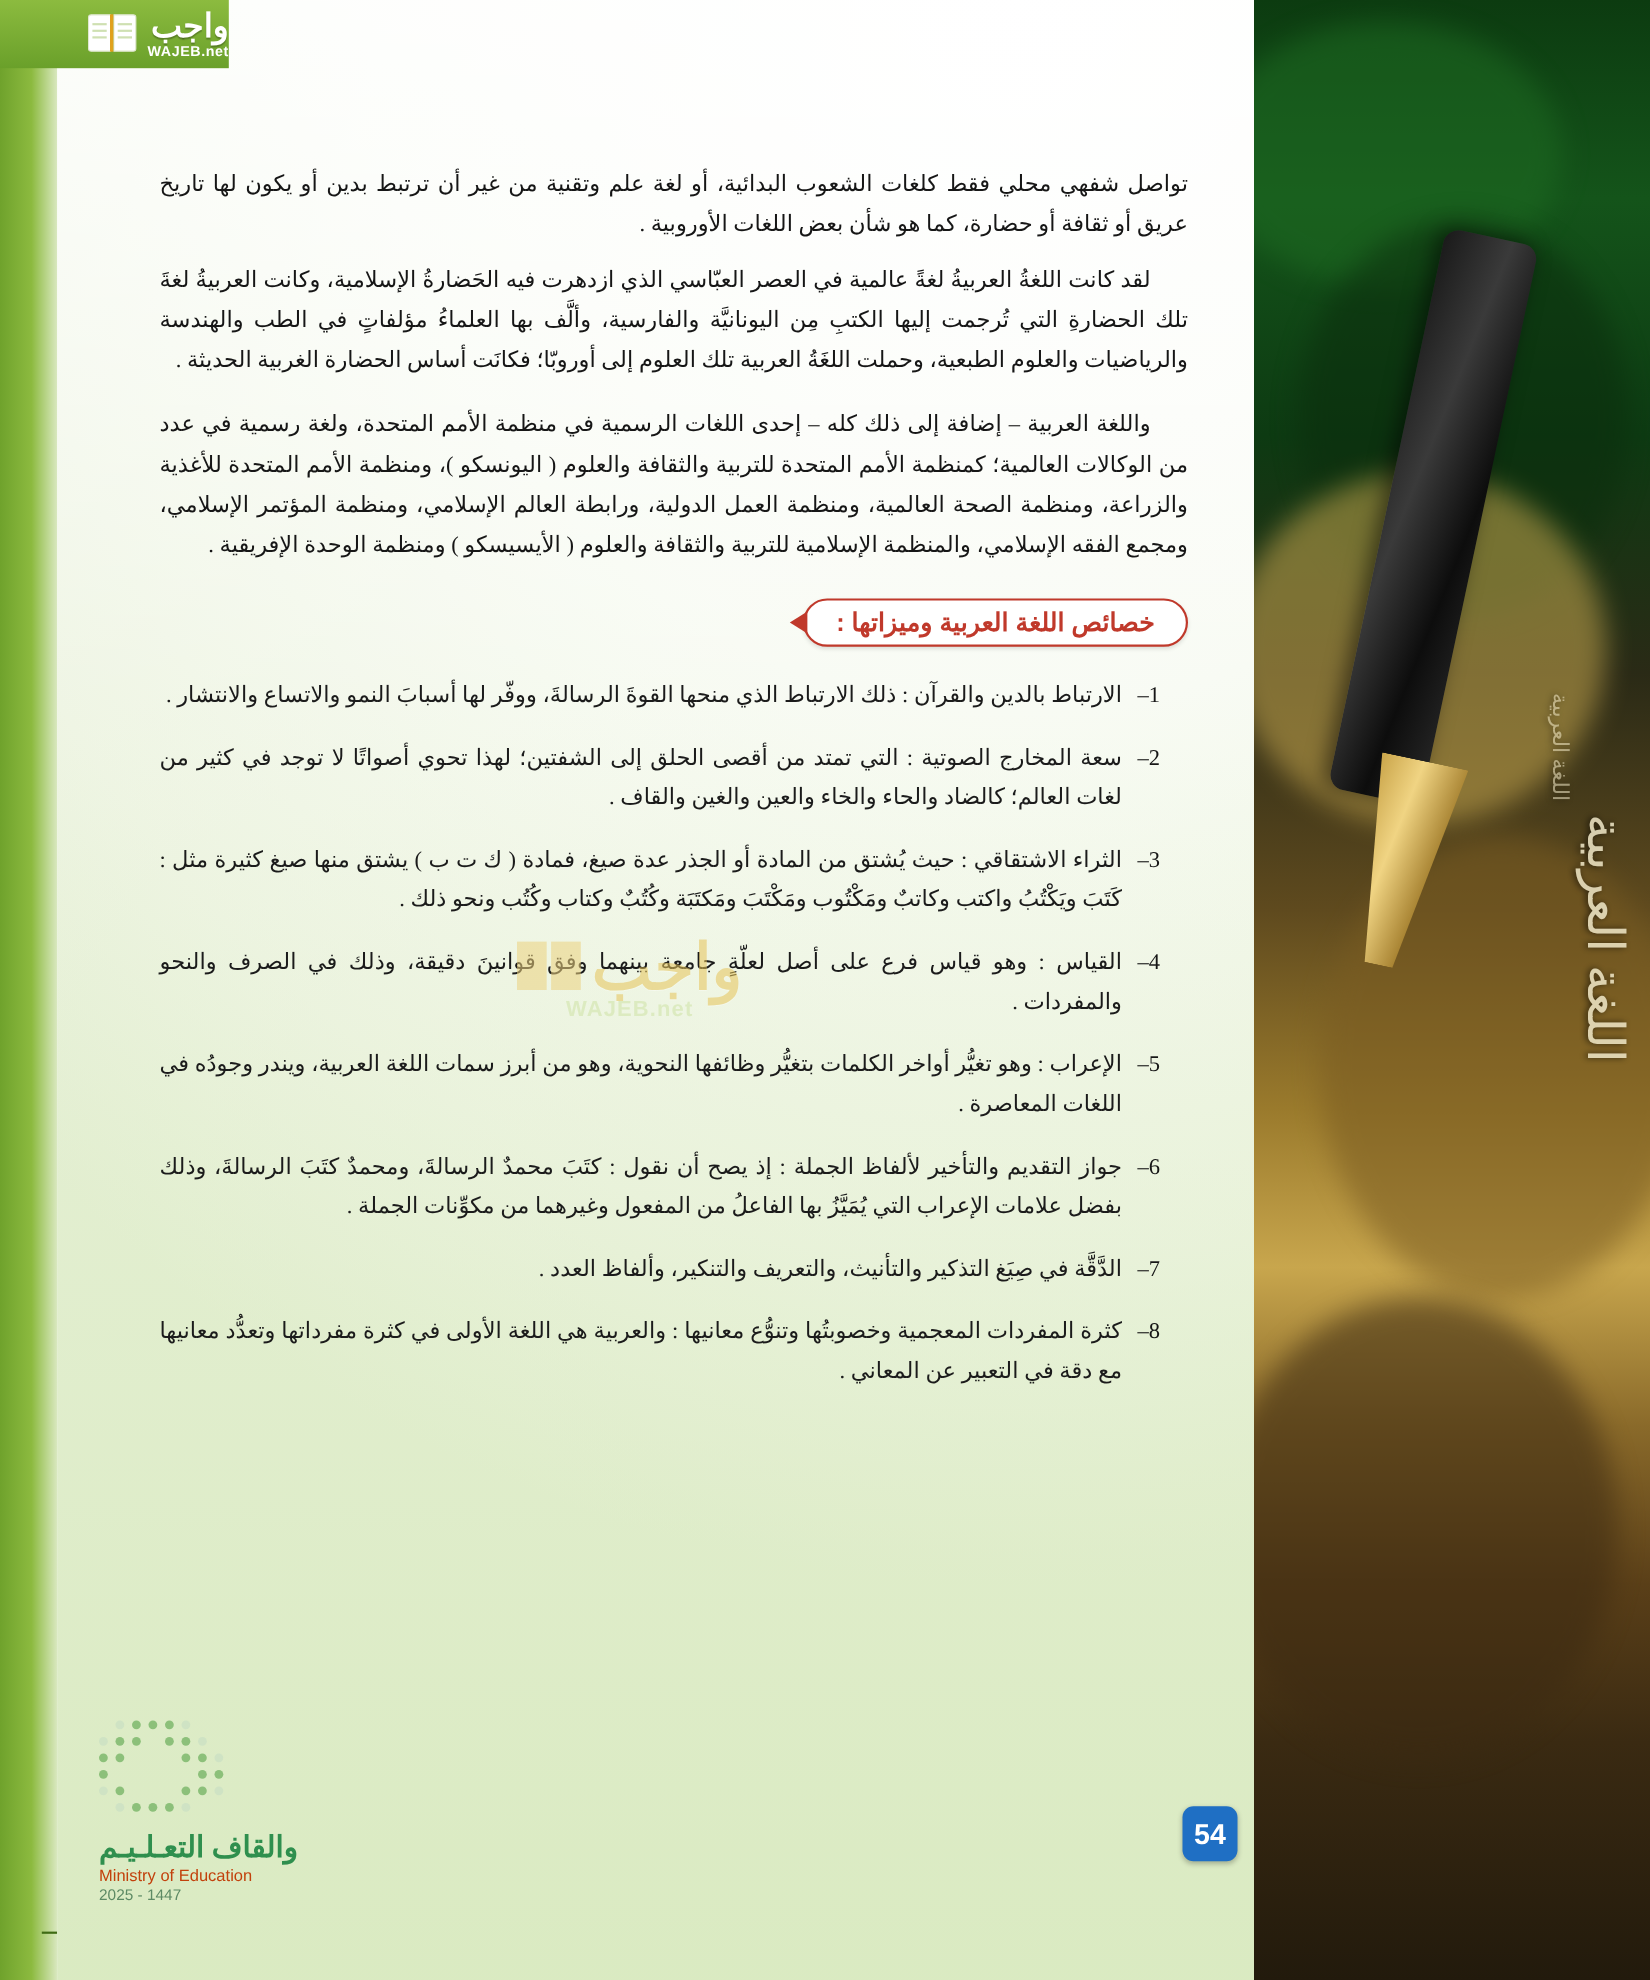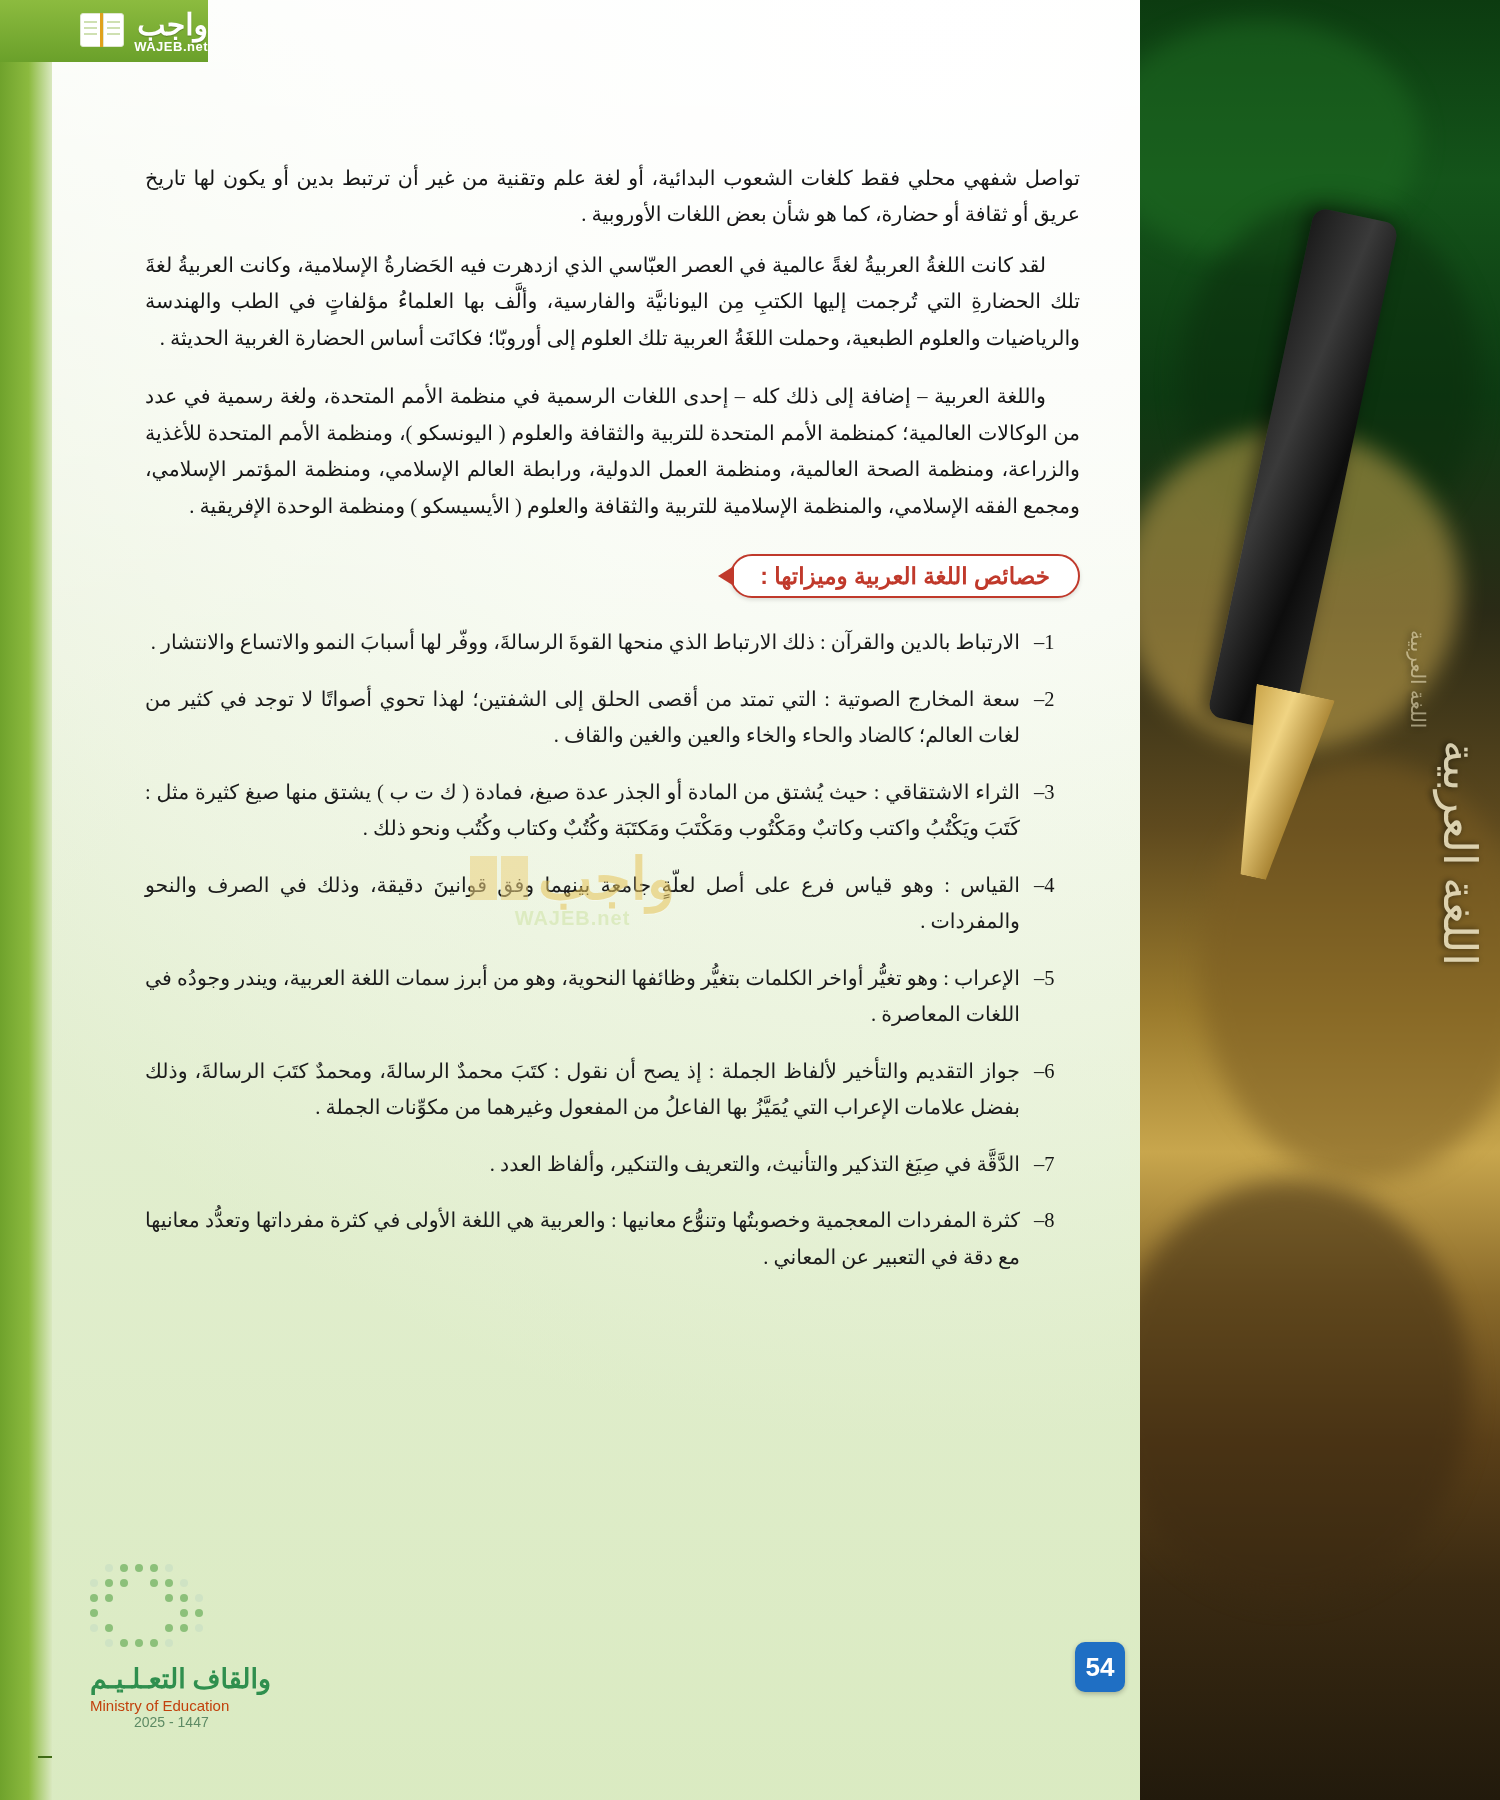--- a/index.html
+++ b/index.html
@@ -139,21 +139,20 @@
 
   
   .content {
     position: absolute;
     right: 420px;   
     left: 150px;
     top: 150px;
     width: 935px;
     direction: rtl;
     color: #1b1b1b;
-    margin-top: 10px;
   }
   p.para {
     margin: 0 0 14px 0;
     font-size: 20.5px;
     line-height: 1.78;
     text-align: justify;
     text-align-last: right;
     color: #161616;
   }
   p.para.indent { text-indent: 34px; }
@@ -265,21 +264,20 @@
   }
   .ministry .m-en {
     color: #c2410c; font-size: 15px;
     font-family: "Liberation Sans", sans-serif;
     margin-top: 2px;
   }
   .ministry .m-yr {
     color: #5d8a64; font-size: 14px;
     font-family: "Liberation Sans", sans-serif;
     direction: ltr;
-    margin-left: 44px;
   }
 
   
   .page-num {
     position: absolute;
     left: 1075px;
     bottom: 108px;
     width: 50px; height: 50px;
     border-radius: 10px;
     background: #1f6fc4;

